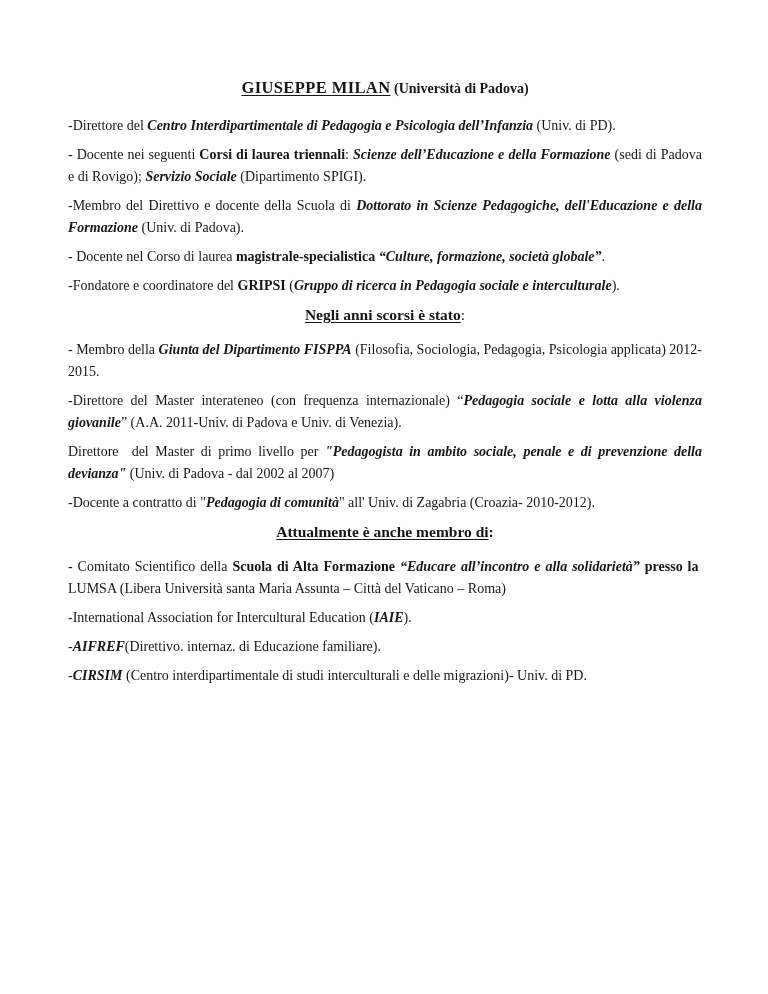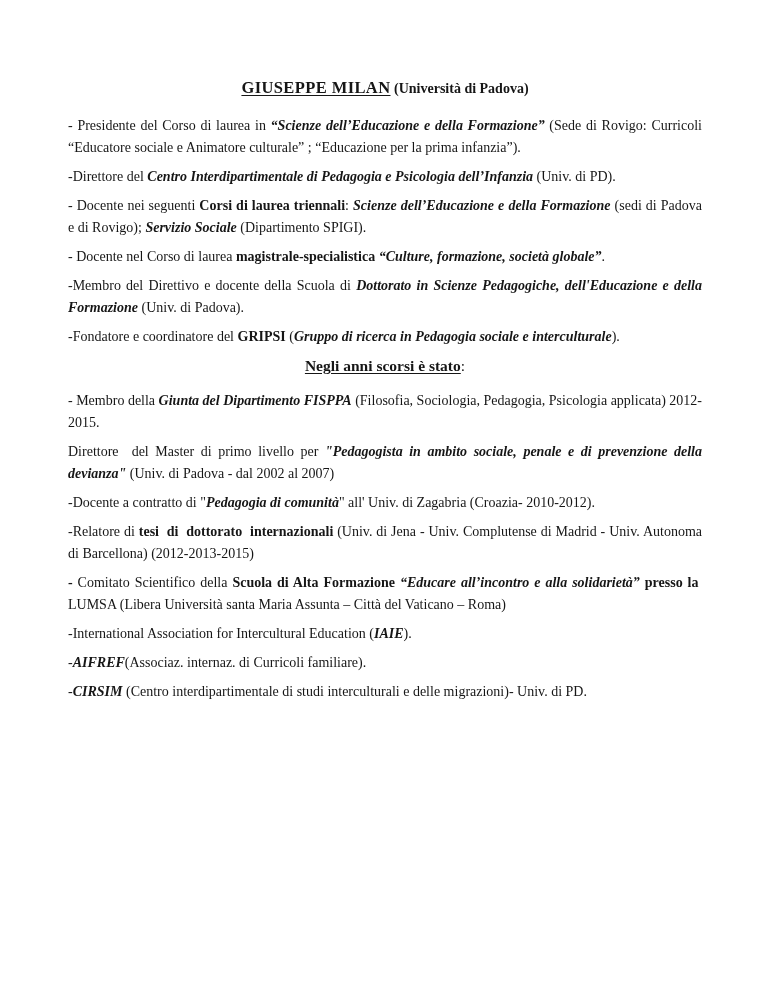--- a/index.html
+++ b/index.html
@@ -44,29 +44,29 @@
   .seg-b  { font-weight: bold;   font-style: normal; }
   .seg-bi { font-weight: bold;   font-style: italic; }
   .seg-bu { font-weight: bold;   text-decoration: underline; text-underline-offset: 2px; text-align: right; }
 </style>
 </head>
 <body>
 
 <div class="page">
   <div class="content">
       <h1 class="title"><span class="seg-bu">GIUSEPPE MILAN</span><span class="seg-b"> </span><span class="seg-b">(Università di Padova)</span></h1>
-      <p class="para"><span class="seg-n">- Presidente del Corso di laurea in </span><span class="seg-bi">“Scienze dell’Educazione e della Formazione”</span><span class="seg-n"> (Sede di Rovigo: Curricoli “Educatore sociale e Animatore culturale” ; “Educazione per la prima infanzia”).</span></p>
       <p class="para"><span class="seg-n">-Direttore del </span><span class="seg-bi">Centro Interdipartimentale di Pedagogia e Psicologia dell’Infanzia</span><span class="seg-n"> (Univ. di PD).</span></p>
       <p class="para"><span class="seg-n">- Docente nei seguenti </span><span class="seg-b">Corsi di laurea triennali</span><span class="seg-n">: </span><span class="seg-bi">Scienze dell’Educazione e della Formazione</span><span class="seg-n"> (sedi di Padova e di Rovigo); </span><span class="seg-bi">Servizio Sociale</span><span class="seg-n"> (Dipartimento SPIGI).</span></p>
+      <p class="para"><span class="seg-n">-Membro del Direttivo e docente della Scuola di </span><span class="seg-bi">Dottorato in Scienze Pedagogiche, dell'Educazione e della Formazione</span><span class="seg-n"> (Univ. di Padova).</span></p>
       <p class="para"><span class="seg-n">- Docente nel Corso di laurea </span><span class="seg-b">magistrale-specialistica </span><span class="seg-bi">“Culture, formazione, società globale”</span><span class="seg-n">.</span></p>
-      <p class="para"><span class="seg-n">-Membro del Direttivo e docente della Scuola di </span><span class="seg-bi">Dottorato in Scienze Pedagogiche, dell'Educazione e della Formazione</span><span class="seg-n"> (Univ. di Padova).</span></p>
       <p class="para"><span class="seg-n">-Fondatore e coordinatore del </span><span class="seg-b">GRIPSI</span><span class="seg-n"> (</span><span class="seg-bi">Gruppo di ricerca in Pedagogia sociale e interculturale</span><span class="seg-n">).</span></p>
       <h2 class="heading"><span class="seg-bu">Negli anni scorsi è stato</span><span class="seg-n">:</span></h2>
       <p class="para"><span class="seg-n">- Membro della </span><span class="seg-bi">Giunta del Dipartimento FISPPA</span><span class="seg-n"> (Filosofia, Sociologia, Pedagogia, Psicologia applicata) 2012-2015.</span></p>
+      <p class="para"><span class="seg-n">-Direttore del Master interateneo (con frequenza internazionale) “</span><span class="seg-bi">Pedagogia sociale e lotta alla violenza giovanile</span><span class="seg-n">” (A.A. 2011-Univ. di Padova e Univ. di Venezia).</span></p>
       <p class="para"><span class="seg-n">Direttore&nbsp; del Master di primo livello per </span><span class="seg-bi">"Pedagogista in ambito sociale, penale e di prevenzione della devianza"</span><span class="seg-n"> (Univ. di Padova - dal 2002 al 2007)</span></p>
       <p class="para"><span class="seg-n">-Docente a contratto di "</span><span class="seg-bi">Pedagogia di comunità</span><span class="seg-n">" all' Univ. di Zagabria (Croazia- 2010-2012).</span></p>
-      <p class="para"><span class="seg-n">-Relatore di </span><span class="seg-b">tesi&nbsp; di&nbsp; dottorato&nbsp; internazionali</span><span class="seg-n"> (Univ. di Jena - Univ. Complutense di Madrid - Univ. Autonoma di Barcellona) (2012-2013-2015)</span></p>
+      <h2 class="heading"><span class="seg-bu">Attualmente è anche membro di</span><span class="seg-b">:</span></h2>
       <p class="para"><span class="seg-b">- </span><span class="seg-n">Comitato Scientifico della </span><span class="seg-b">Scuola di Alta Formazione </span><span class="seg-bi">“Educare all’incontro e alla solidarietà”</span><span class="seg-n"> </span><span class="seg-b">presso la</span><span class="seg-n">&nbsp; LUMSA (Libera Università santa Maria Assunta – Città del Vaticano – Roma)</span></p>
       <p class="para"><span class="seg-n">-International Association for Intercultural Education (</span><span class="seg-bi">IAIE</span><span class="seg-n">).</span></p>
-      <p class="para"><span class="seg-n">-</span><span class="seg-bi">AIFREF</span><span class="seg-n">(Associaz. internaz. di Curricoli familiare).</span></p>
+      <p class="para"><span class="seg-n">-</span><span class="seg-bi">AIFREF</span><span class="seg-n">(Direttivo. internaz. di Educazione familiare).</span></p>
       <p class="para"><span class="seg-n">-</span><span class="seg-bi">CIRSIM</span><span class="seg-n"> (Centro interdipartimentale di studi interculturali e delle migrazioni)- Univ. di PD.</span></p>
     </div>
 </div>
 
 </body></html>

